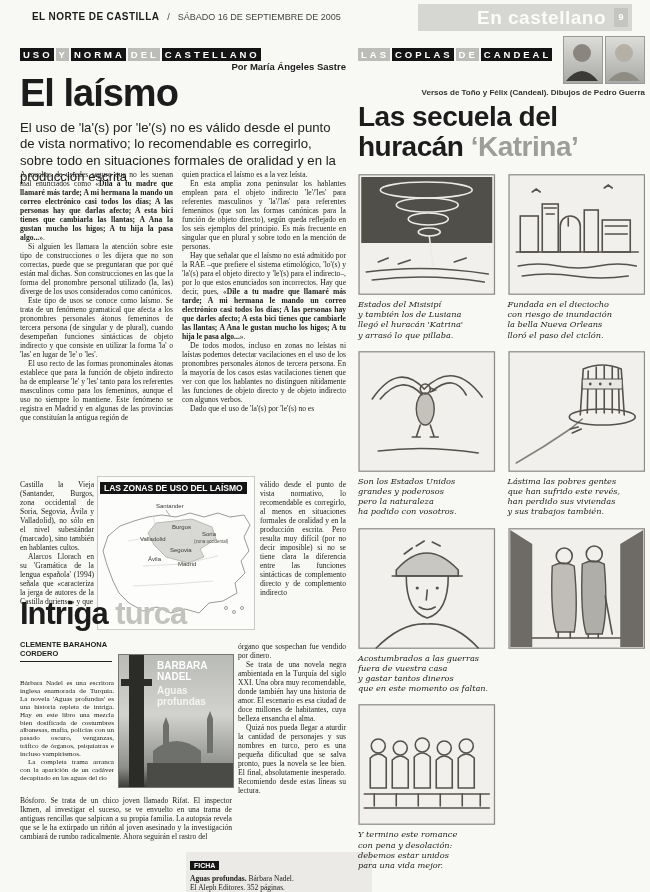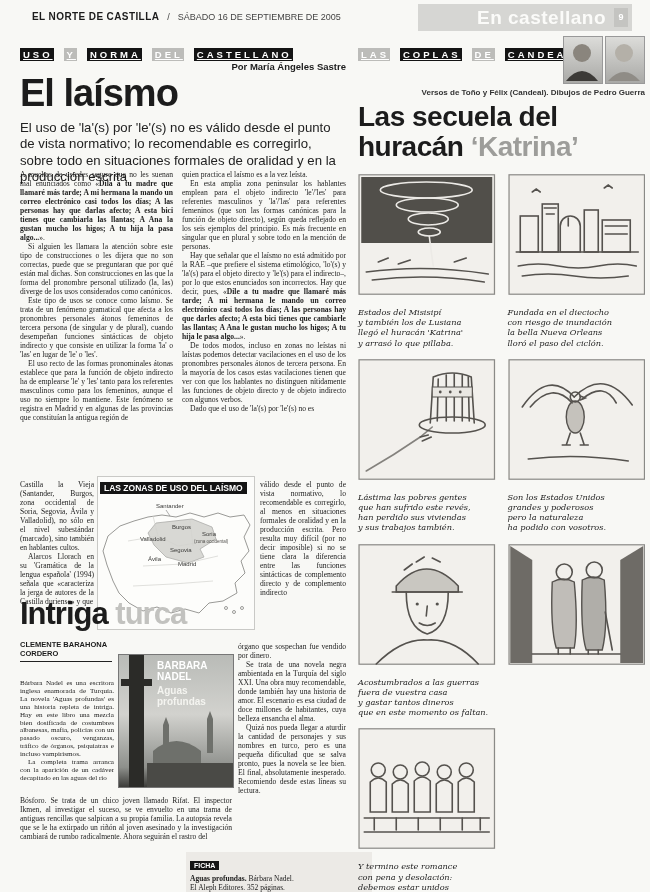--- a/index.html
+++ b/index.html
@@ -8,21 +8,21 @@
   
   .masthead{position:absolute;left:20px;top:6px;right:18px;height:28px;}
   .brand{font:bold 10px "Liberation Sans",sans-serif;letter-spacing:.4px;display:inline-block;margin-left:12px;}
   .mastdate{font:9px "Liberation Sans",sans-serif;color:#444;display:inline-block;margin-left:4px;}
   .banner{position:absolute;right:0;top:-2px;width:214px;height:27px;background:#d6d6d3;
           display:flex;align-items:center;justify-content:flex-end;padding-right:4px;box-sizing:border-box;}
   .banner .btxt{font:bold 19px "Liberation Sans",sans-serif;color:#fbfbf9;letter-spacing:.5px;margin-right:8px;}
   .pagebox{width:14px;height:19px;background:#c4c4c1;color:#ffffff;font:bold 9px/19px "Liberation Sans",sans-serif;text-align:center;}
   
   .kick span{display:inline-block;background:#141414;color:#fff;font:bold 9.5px/11px "Liberation Sans",sans-serif;
-             letter-spacing:3px;padding:1px 1px 1px 3px;margin-right:10px;text-decoration:underline;}
+             letter-spacing:3px;padding:1px 1px 1px 3px;margin-right:2px;}
   .kick span.lt{background:#bcbcb9;}
   
   .uso{position:absolute;left:20px;top:44px;width:326px;height:552px;}
   .byline{position:absolute;right:0;top:17px;font:bold 9.5px "Liberation Sans",sans-serif;}
   .uso h1{margin:0;position:absolute;left:0;top:30px;font:bold 38px/1 "Liberation Sans",sans-serif;letter-spacing:-1px;}
   .standfirst{position:absolute;left:0;top:76px;width:326px;font:13.2px/1.24 "Liberation Sans",sans-serif;color:#222;}
   .cols{position:absolute;left:0;top:126px;width:326px;height:462px;}
   .btxtcol{position:absolute;font:7.6px/9px "Liberation Serif",serif;text-align:justify;overflow:hidden;}
   .btxtcol p{margin:0;text-indent:8px;}
   .btxtcol p.ni{text-indent:0;}
@@ -55,21 +55,21 @@
   
   .coplas{position:absolute;left:358px;top:36px;width:287px;height:850px;}
   .photos{position:absolute;right:0;top:0;display:flex;gap:2px;}
   .photo{width:38px;height:46px;background:linear-gradient(#dcdcd9,#a9a9a6);border:1px solid #999;}
   .credit{position:absolute;right:0;top:52px;font:bold 8px "Liberation Sans",sans-serif;color:#333;}
   .coplas h1{margin:0;position:absolute;left:0;top:66px;font:bold 28px/1.07 "Liberation Sans",sans-serif;letter-spacing:-.5px;}
   .kgray{color:#9d9d9a;}
   .vgrid{position:absolute;left:0;top:138px;width:287px;display:grid;grid-template-columns:1fr 1fr;column-gap:12px;row-gap:11px;}
   .vgrid figure{margin:0;}
   .illus{display:block;width:100%;height:121px;background:#f3f1ed;}
-  .vcap{font:italic 8.2px/10.2px "DejaVu Serif",serif;white-space:pre-line;margin-top:12px;color:#222;}
+  .vcap{font:italic 8.2px/10.2px "DejaVu Serif",serif;white-space:pre-line;margin-top:4px;color:#222;}
   .preline{white-space:pre-line;}
   .sk{stroke:#55524e;fill:none;stroke-width:1.6;stroke-linecap:round;}
   .skw{stroke:#eceae6;fill:none;stroke-width:1.6;stroke-linecap:round;}
   .mlab{font:6px "Liberation Sans",sans-serif;fill:#3a3a38;}
   .mlabs{font:4.5px "Liberation Sans",sans-serif;fill:#55534f;}
 </style>
 </head>
 <body>
 
 <div class="page">
@@ -236,52 +236,52 @@
         </svg>
         <figcaption class="vcap">Fundada en el dieciocho
 con riesgo de inundación
 la bella Nueva Orleans
 lloró el paso del ciclón.</figcaption>
       </figure>
 
       <figure>
         <svg class="illus" viewBox="0 0 137 121">
           <rect x="0.8" y="0.8" width="135.4" height="119.4" fill="#f2f0ec" stroke="#8a8a87" stroke-width="1.2"></rect>
+          <path d="M14,48 Q40,10 66,38" class="sk"></path>
+          <path d="M66,38 Q96,8 124,46" class="sk"></path>
+          <path d="M22,48 Q44,22 64,44 M108,44 Q96,22 74,40" class="sk" stroke-width="1"></path>
+          <ellipse cx="67" cy="58" rx="9" ry="16" fill="#8d8a83" fill-opacity="0.45" stroke="#55524e" stroke-width="1.4"></ellipse>
+          <circle cx="67" cy="38" r="5" class="sk"></circle>
+          <path d="M72,37 l5,2 l-5,2" class="sk" stroke-width="1"></path>
+          <path d="M62,74 L58,86 M72,74 L76,86 M54,86 L62,86 M72,86 L80,86" class="sk" stroke-width="1"></path>
+          <path d="M20,100 Q68,94 120,102" class="sk" stroke-width="1"></path>
+        </svg>
+        <figcaption class="vcap">Son los Estados Unidos
+grandes y poderosos
+pero la naturaleza
+ha podido con vosotros.</figcaption>
+      </figure>
+
+      <figure>
+        <svg class="illus" viewBox="0 0 137 121">
+          <rect x="0.8" y="0.8" width="135.4" height="119.4" fill="#f2f0ec" stroke="#8a8a87" stroke-width="1.2"></rect>
           <path d="M72,64 L75,18 Q94,10 113,18 L116,64" class="sk"></path>
           <path d="M80,20 L79,62 M88,16 L88,62 M96,15 L96,62 M104,16 L104,62 M110,18 L111,62" class="sk" stroke-width="1"></path>
           <ellipse cx="94" cy="66" rx="33" ry="8" class="sk"></ellipse>
           <rect x="74" y="28" width="40" height="10" fill="#e9e7e2" stroke="#55524e" stroke-width="1"></rect>
           <circle cx="82" cy="33" r="1.4" fill="#55524e"></circle>
             <circle cx="92" cy="33" r="1.4" fill="#55524e"></circle>
             <circle cx="102" cy="33" r="1.4" fill="#55524e"></circle>
           <path d="M8,112 Q36,96 62,78 L74,68" class="sk" stroke-width="4" opacity="0.7"></path>
           <path d="M62,78 l8,-2 M64,82 l9,-4" class="sk" stroke-width="1.2"></path>
         </svg>
         <figcaption class="vcap">Lástima las pobres gentes
 que han sufrido este revés,
 han perdido sus viviendas
 y sus trabajos también.</figcaption>
-      </figure>
-
-      <figure>
-        <svg class="illus" viewBox="0 0 137 121">
-          <rect x="0.8" y="0.8" width="135.4" height="119.4" fill="#f2f0ec" stroke="#8a8a87" stroke-width="1.2"></rect>
-          <path d="M14,48 Q40,10 66,38" class="sk"></path>
-          <path d="M66,38 Q96,8 124,46" class="sk"></path>
-          <path d="M22,48 Q44,22 64,44 M108,44 Q96,22 74,40" class="sk" stroke-width="1"></path>
-          <ellipse cx="67" cy="58" rx="9" ry="16" fill="#8d8a83" fill-opacity="0.45" stroke="#55524e" stroke-width="1.4"></ellipse>
-          <circle cx="67" cy="38" r="5" class="sk"></circle>
-          <path d="M72,37 l5,2 l-5,2" class="sk" stroke-width="1"></path>
-          <path d="M62,74 L58,86 M72,74 L76,86 M54,86 L62,86 M72,86 L80,86" class="sk" stroke-width="1"></path>
-          <path d="M20,100 Q68,94 120,102" class="sk" stroke-width="1"></path>
-        </svg>
-        <figcaption class="vcap">Son los Estados Unidos
-grandes y poderosos
-pero la naturaleza
-ha podido con vosotros.</figcaption>
       </figure>
 
       <figure>
         <svg class="illus" viewBox="0 0 137 121">
           <rect x="0.8" y="0.8" width="135.4" height="119.4" fill="#f2f0ec" stroke="#8a8a87" stroke-width="1.2"></rect>
           <path d="M38,42 Q68,8 100,42 L100,48 L38,48 Z" fill="#a09d96" fill-opacity="0.5" stroke="#55524e" stroke-width="1.6"></path>
           <path d="M34,48 L104,48" class="sk"></path>
           <path d="M48,48 Q48,84 69,90 Q90,84 90,48" class="sk"></path>
           <circle cx="59" cy="60" r="1.6" fill="#55524e"></circle>
             <circle cx="79" cy="60" r="1.6" fill="#55524e"></circle>

